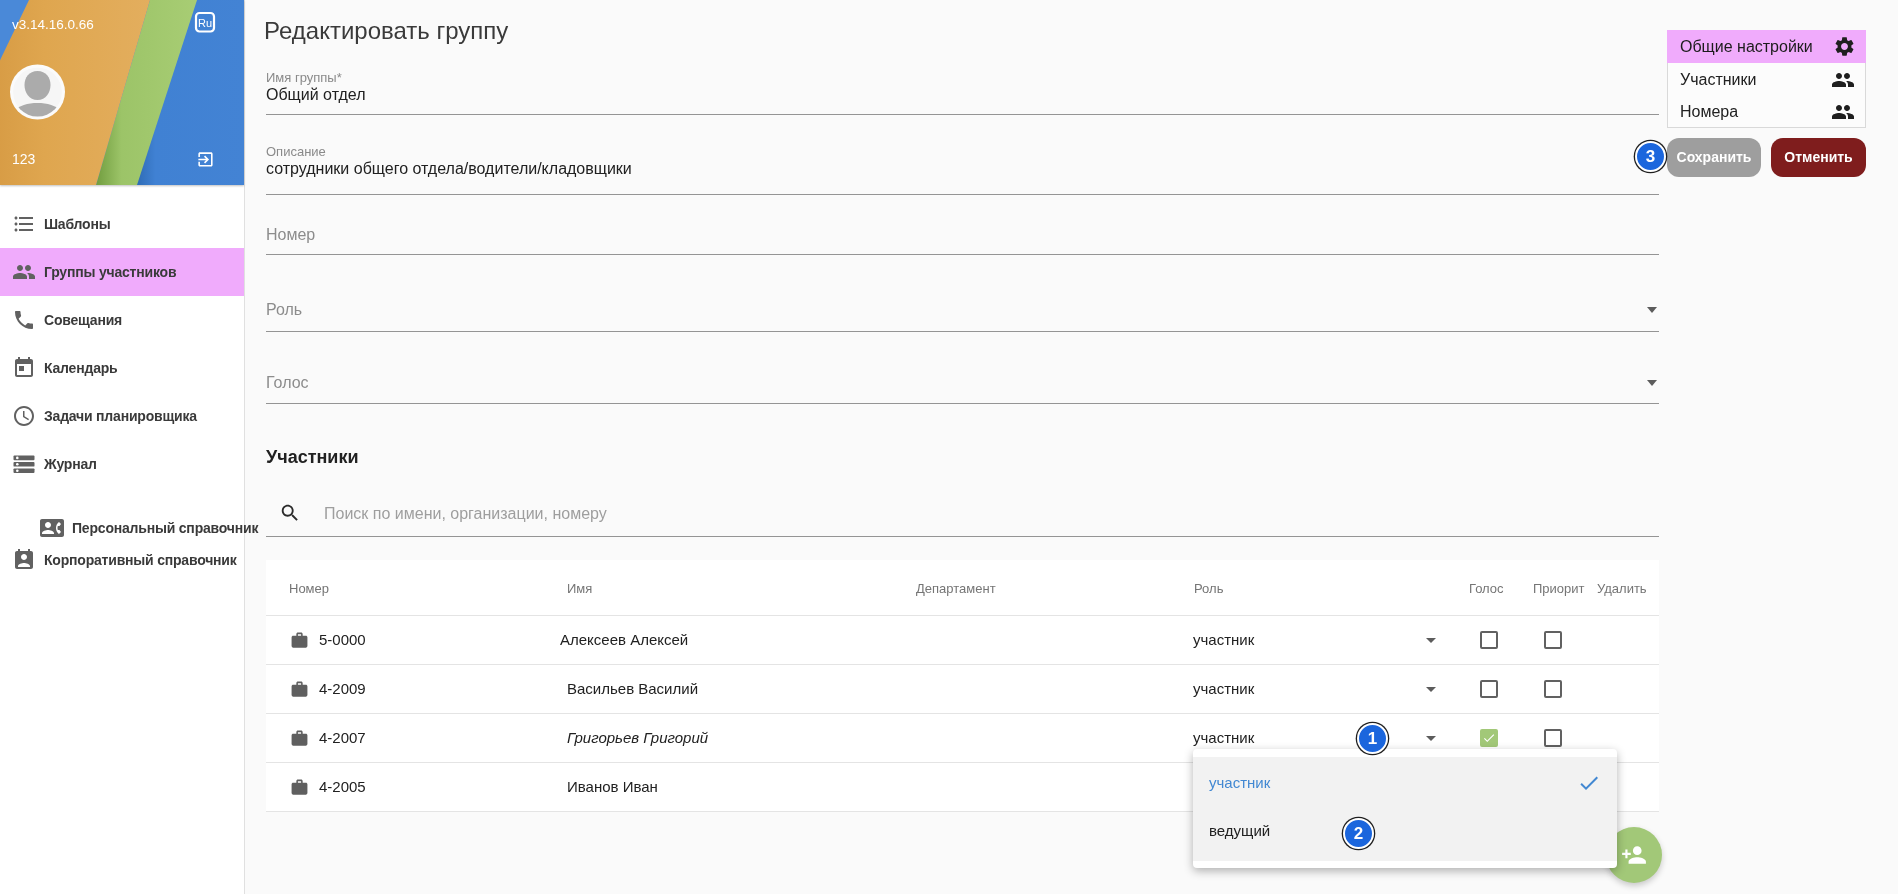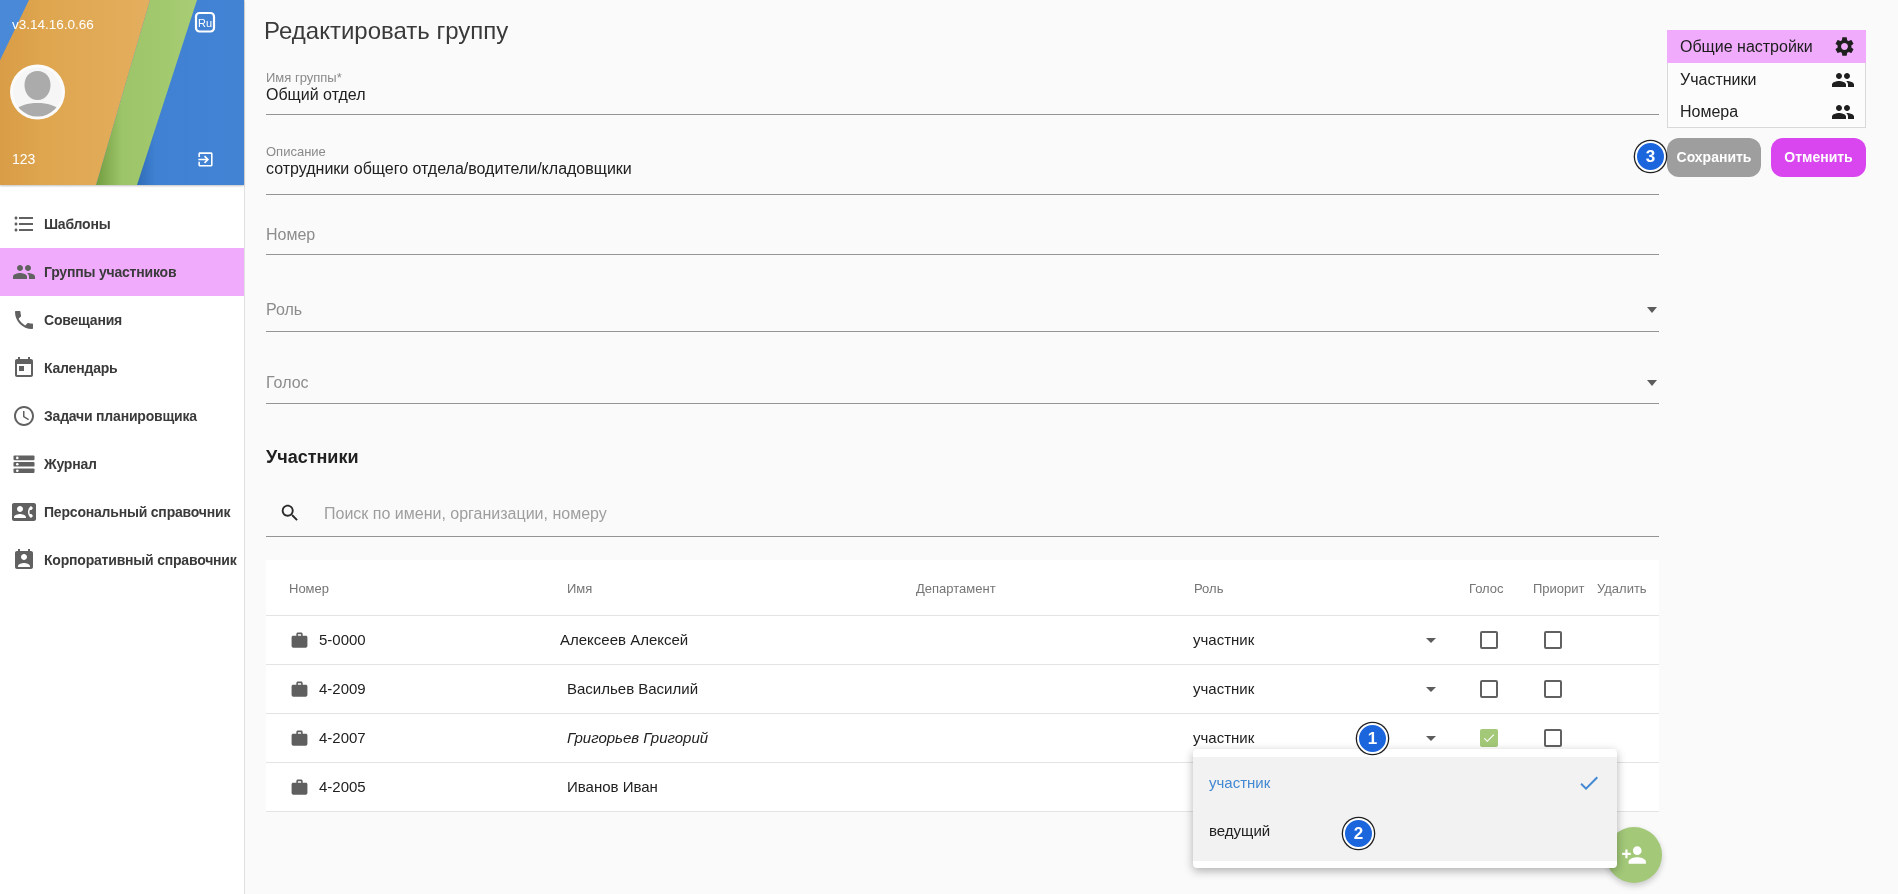--- a/index.html
+++ b/index.html
@@ -115,21 +115,21 @@
     <svg class="mi-ic" viewBox="0 0 24 24" fill="#616161">
       <rect x="1.5" y="3.6" width="21" height="4.6" rx="0.9"></rect>
         <rect x="1.5" y="10" width="21" height="4.6" rx="0.9"></rect>
         <rect x="1.5" y="16.4" width="21" height="4.6" rx="0.9"></rect>
       <circle cx="5.3" cy="5.9" r="1.3" fill="#fff"></circle>
         <circle cx="5.3" cy="12.3" r="1.3" fill="#fff"></circle>
         <circle cx="5.3" cy="18.7" r="1.3" fill="#fff"></circle>
     </svg>
     <div class="mi-tx">Журнал</div>
   </div>
-  <div class="menuitem" style="top:488px;">
+  <div class="menuitem" style="top:504px;margin-left:28px;">
     <svg class="mi-ic" viewBox="0 0 24 24" fill="#616161">
         <path d="M22,3H2C0.9,3,0,3.9,0,5v14c0,1.1,0.9,2,2,2h20c1.1,0,2-0.9,2-2V5C24,3.9,23.1,3,22,3z M8,6c1.66,0,3,1.34,3,3 s-1.34,3-3,3S5,10.66,5,9S6.34,6,8,6z M14,18H2v-1c0-2,4-3.1,6-3.1s6,1.1,6,3.1V18z M17.85,14h1.64L21,16l-1.99,1.99 c-1.31-0.98-2.28-2.38-2.73-3.99c-0.18-0.64-0.28-1.31-0.28-2s0.1-1.36,0.28-2c0.45-1.62,1.42-3.01,2.73-3.99L21,8l-1.51,2h-1.64 c-0.22,0.63-0.35,1.3-0.35,2S17.63,13.37,17.85,14z"></path>
       </svg>
     <div class="mi-tx">Персональный справочник</div>
   </div>
   <div class="menuitem" style="top:536px;">
     <svg class="mi-ic" viewBox="0 0 24 24" fill="#616161">
         <path d="M19,3h-1V1h-2v2H8V1H6v2H5C3.9,3,3,3.9,3,5v14c0,1.1,0.9,2,2,2h14c1.1,0,2-0.9,2-2V5C21,3.9,20.1,3,19,3z M12,6 c1.66,0,3,1.34,3,3s-1.34,3-3,3s-3-1.34-3-3S10.34,6,12,6z M18,19H6v-1c0-2,4-3.1,6-3.1s6,1.1,6,3.1V19z"></path>
       </svg>
     <div class="mi-tx">Корпоративный справочник</div>
@@ -244,19 +244,19 @@
   <svg style="position:absolute; right:10px; top:37px;" width="24" height="24" viewBox="0 0 24 24" fill="#1f1f1f">
       <path d="M16,11c1.66,0,2.99-1.34,2.99-3S17.66,5,16,5c-1.66,0-3,1.34-3,3S14.34,11,16,11z M8,11c1.66,0,2.99-1.34,2.99-3 S9.66,5,8,5C6.34,5,5,6.34,5,8S6.34,11,8,11z M8,13c-2.33,0-7,1.17-7,3.5V19h14v-2.5C15,14.17,10.33,13,8,13z M16,13 c-0.29,0-0.62,0.02-0.97,0.05c1.16,0.84,1.97,1.97,1.97,3.45V19h6v-2.5C23,14.17,18.33,13,16,13z"></path>
     </svg>
   <div style="position:absolute; left:12px; top:64px; height:33px; line-height:33px; font-size:16px; color:#212121;">Номера</div>
   <svg style="position:absolute; right:10px; top:69px;" width="24" height="24" viewBox="0 0 24 24" fill="#1f1f1f">
       <path d="M16,11c1.66,0,2.99-1.34,2.99-3S17.66,5,16,5c-1.66,0-3,1.34-3,3S14.34,11,16,11z M8,11c1.66,0,2.99-1.34,2.99-3 S9.66,5,8,5C6.34,5,5,6.34,5,8S6.34,11,8,11z M8,13c-2.33,0-7,1.17-7,3.5V19h14v-2.5C15,14.17,10.33,13,8,13z M16,13 c-0.29,0-0.62,0.02-0.97,0.05c1.16,0.84,1.97,1.97,1.97,3.45V19h6v-2.5C23,14.17,18.33,13,16,13z"></path>
     </svg>
 </div>
 
 <div class="btn" style="left:1667px; width:94px; background:#9e9e9e;">Сохранить</div>
-<div class="btn" style="left:1771px; width:95px; background:#d946ef;">Отменить</div>
+<div class="btn" style="left:1771px; width:95px; background:#7f1d1d;">Отменить</div>
 
 <div class="abs" style="left:1606px; top:827px; width:56px; height:56px; border-radius:50%; background:#a2c878; box-shadow:0 3px 6px rgba(0,0,0,0.2); z-index:4;">
   <svg style="position:absolute; left:15px; top:15px;" width="26" height="26" viewBox="0 0 24 24" fill="#ffffff">
       <path d="M15,12c2.21,0,4-1.79,4-4s-1.79-4-4-4s-4,1.79-4,4S12.79,12,15,12z M6,10V7H4v3H1v2h3v3h2v-3h3v-2H6z M15,14 c-2.67,0-8,1.34-8,4v2h16v-2C23,15.34,17.67,14,15,14z"></path>
     </svg>
 </div>
 
 </body></html>

